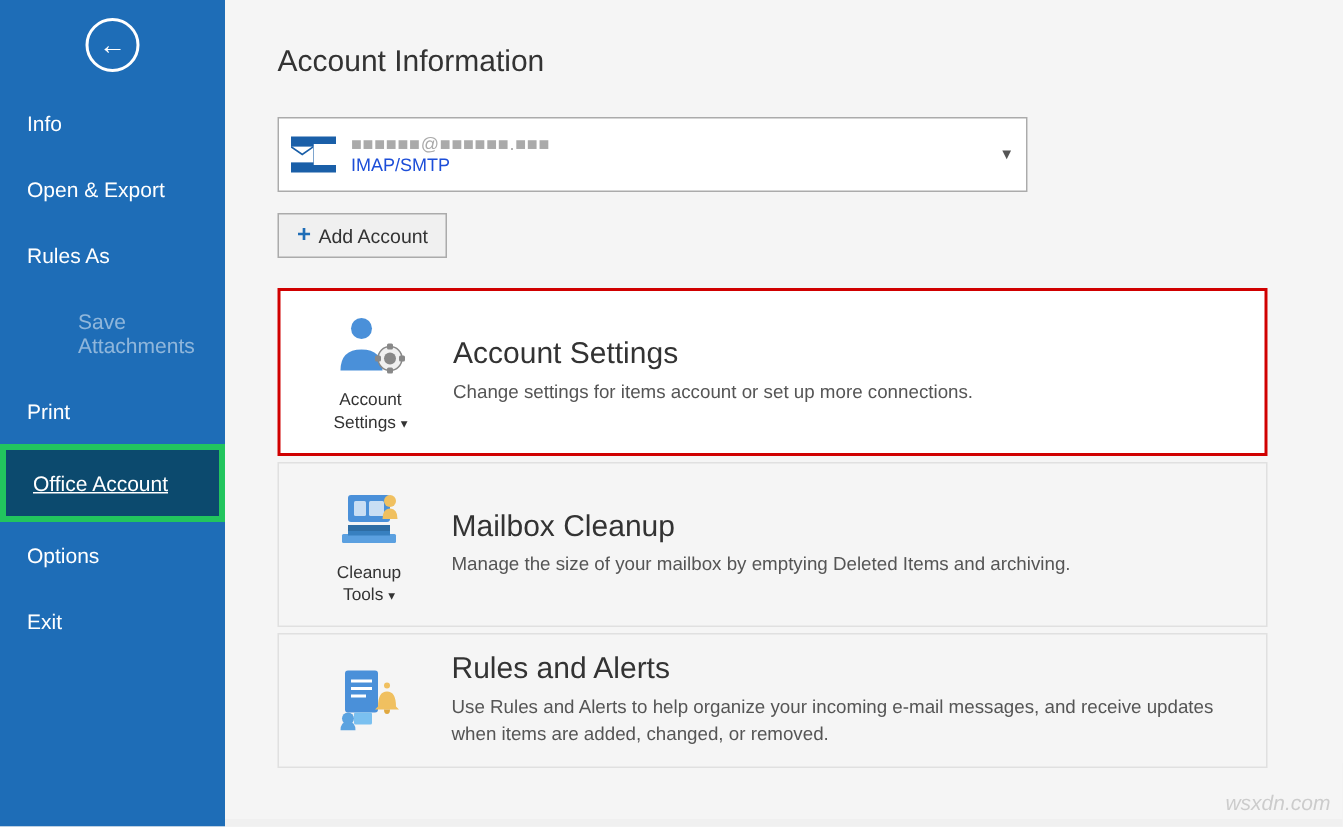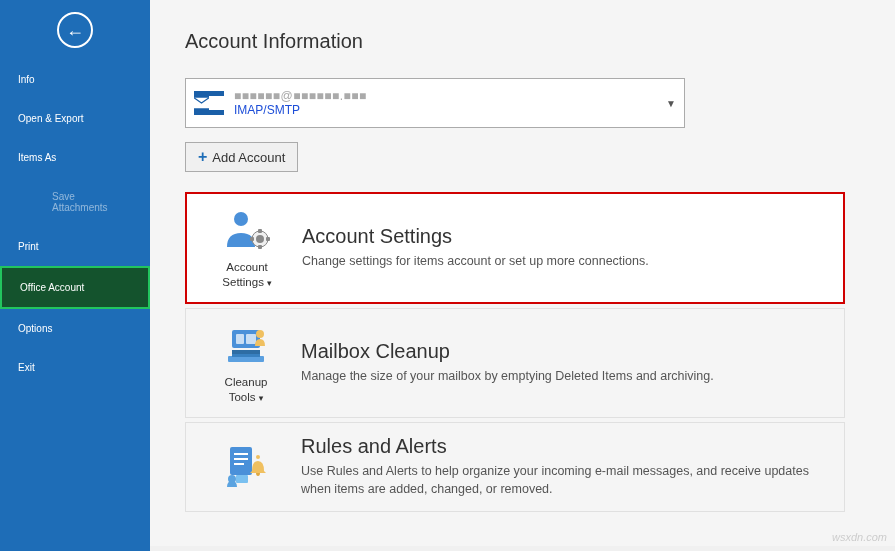--- a/index.html
+++ b/index.html
@@ -38,29 +38,30 @@
       display: flex;
       align-items: center;
       justify-content: center;
       color: white;
       font-size: 18px;
     }
 
     .sidebar-item {
       padding: 14px 18px;
       color: white;
-      font-size: 10px;
+      font-size: 14px;
       cursor: pointer;
       display: flex;
       align-items: center;
     }
 
     .sidebar-item.active {
-      background: #14532d;
-      border: 2px solid #22c55e;
+      background: #0c4a6e;
+      border: 4px solid #22c55e;
+      text-decoration: underline;
     }
 
     .sidebar-item.disabled {
       color: rgba(255,255,255,0.5);
       cursor: default;
       margin-left: 34px;
     }
 
     
     .main-content {
@@ -222,21 +223,21 @@
       font-size: 12.5px;
       color: #555;
       line-height: 1.4;
     }
 
     .appualy-watermark {
       position: fixed;
       bottom: 8px;
       right: 8px;
       opacity: 0.25;
-      font-size: 11px;
+      font-size: 14px;
       color: #555;
       font-style: italic;
     }
 
     .main-wrapper {
       position: relative;
       flex: 1;
     }
   </style>
 </head>
@@ -247,21 +248,21 @@
     <div class="back-circle">←</div>
   </div>
 
   <div class="sidebar-item">
     <span>Info</span>
   </div>
   <div class="sidebar-item">
     <span>Open &amp; Export</span>
   </div>
   <div class="sidebar-item">
-    <span>Items As</span>
+    <span>Rules As</span>
   </div>
   <div class="sidebar-item disabled">
     <span>Save Attachments</span>
   </div>
   <div class="sidebar-item">
     <span>Print</span>
   </div>
   <div class="sidebar-item active">
     <span>Office Account</span>
   </div>

